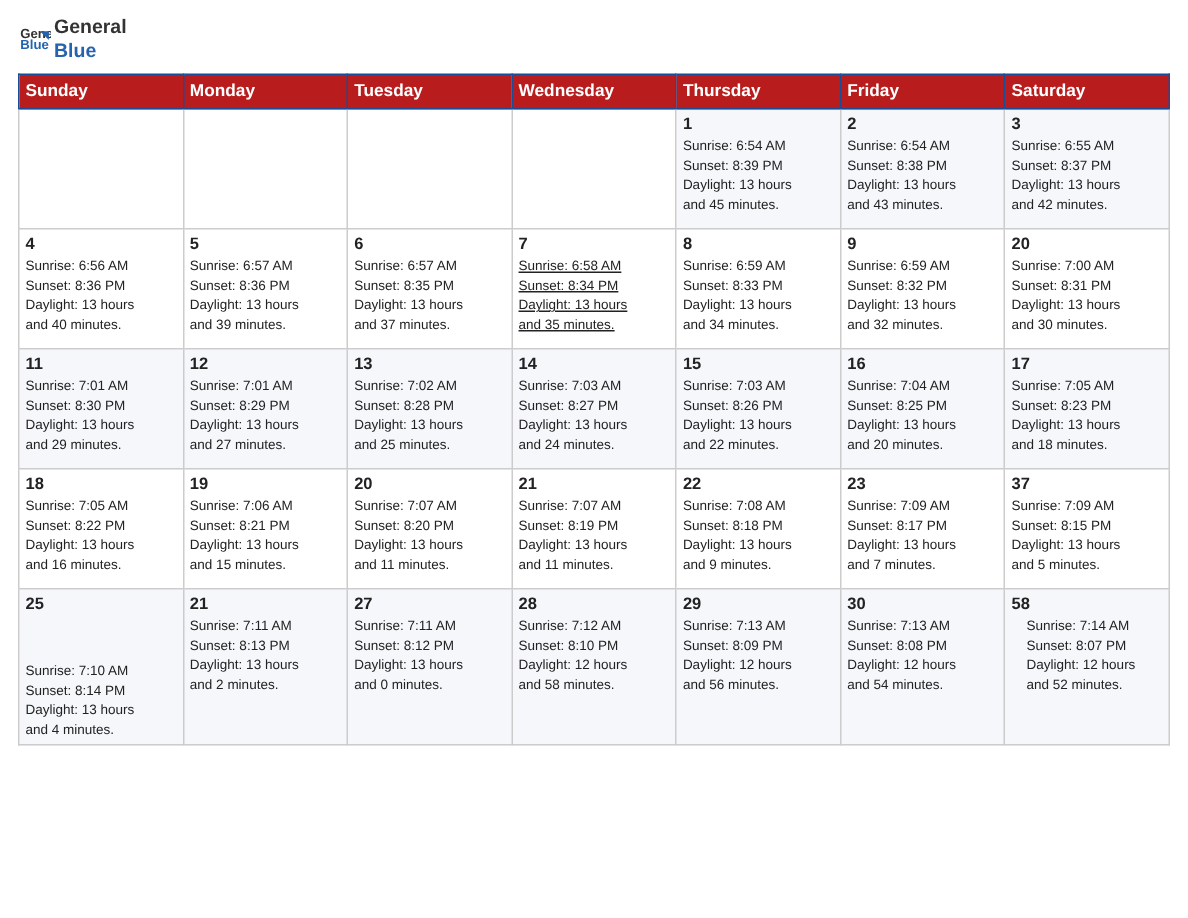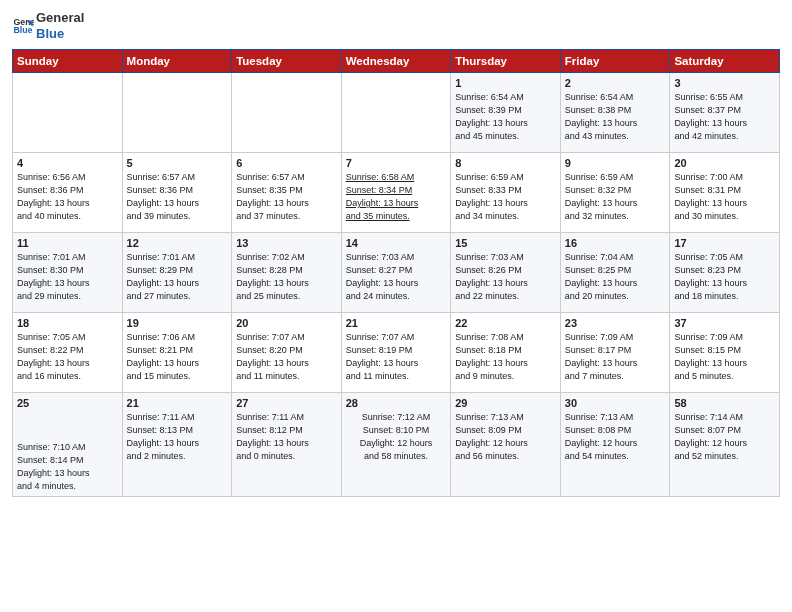--- a/index.html
+++ b/index.html
@@ -323,42 +323,42 @@
           </td>
           <td>
             <span class="day-number">27</span>
             <div class="day-info" style="white-space: pre-line;">Sunrise: 7:11 AM
 Sunset: 8:12 PM
 Daylight: 13 hours
 and 0 minutes.</div>
           </td>
           <td>
             <span class="day-number">28</span>
-            <div class="day-info" style="white-space: pre-line; text-align: center;">Sunrise: 7:12 AM
+            <div class="day-info" style="white-space: pre-line;">Sunrise: 7:12 AM
 Sunset: 8:10 PM
 Daylight: 12 hours
 and 58 minutes.</div>
           </td>
           <td>
             <span class="day-number">29</span>
             <div class="day-info" style="white-space: pre-line;">Sunrise: 7:13 AM
 Sunset: 8:09 PM
 Daylight: 12 hours
 and 56 minutes.</div>
           </td>
           <td>
             <span class="day-number">30</span>
             <div class="day-info" style="white-space: pre-line;">Sunrise: 7:13 AM
 Sunset: 8:08 PM
 Daylight: 12 hours
 and 54 minutes.</div>
           </td>
           <td>
             <span class="day-number">58</span>
-            <div class="day-info" style="white-space: pre-line;">Sunrise: 7:14 AM
+            <div class="day-info" style="white-space: pre-line; margin-left: 10px;">Sunrise: 7:14 AM
 Sunset: 8:07 PM
 Daylight: 12 hours
 and 52 minutes.</div>
           </td>
         </tr>
       </tbody>
   </table>
 </div>
 
 </body></html>

